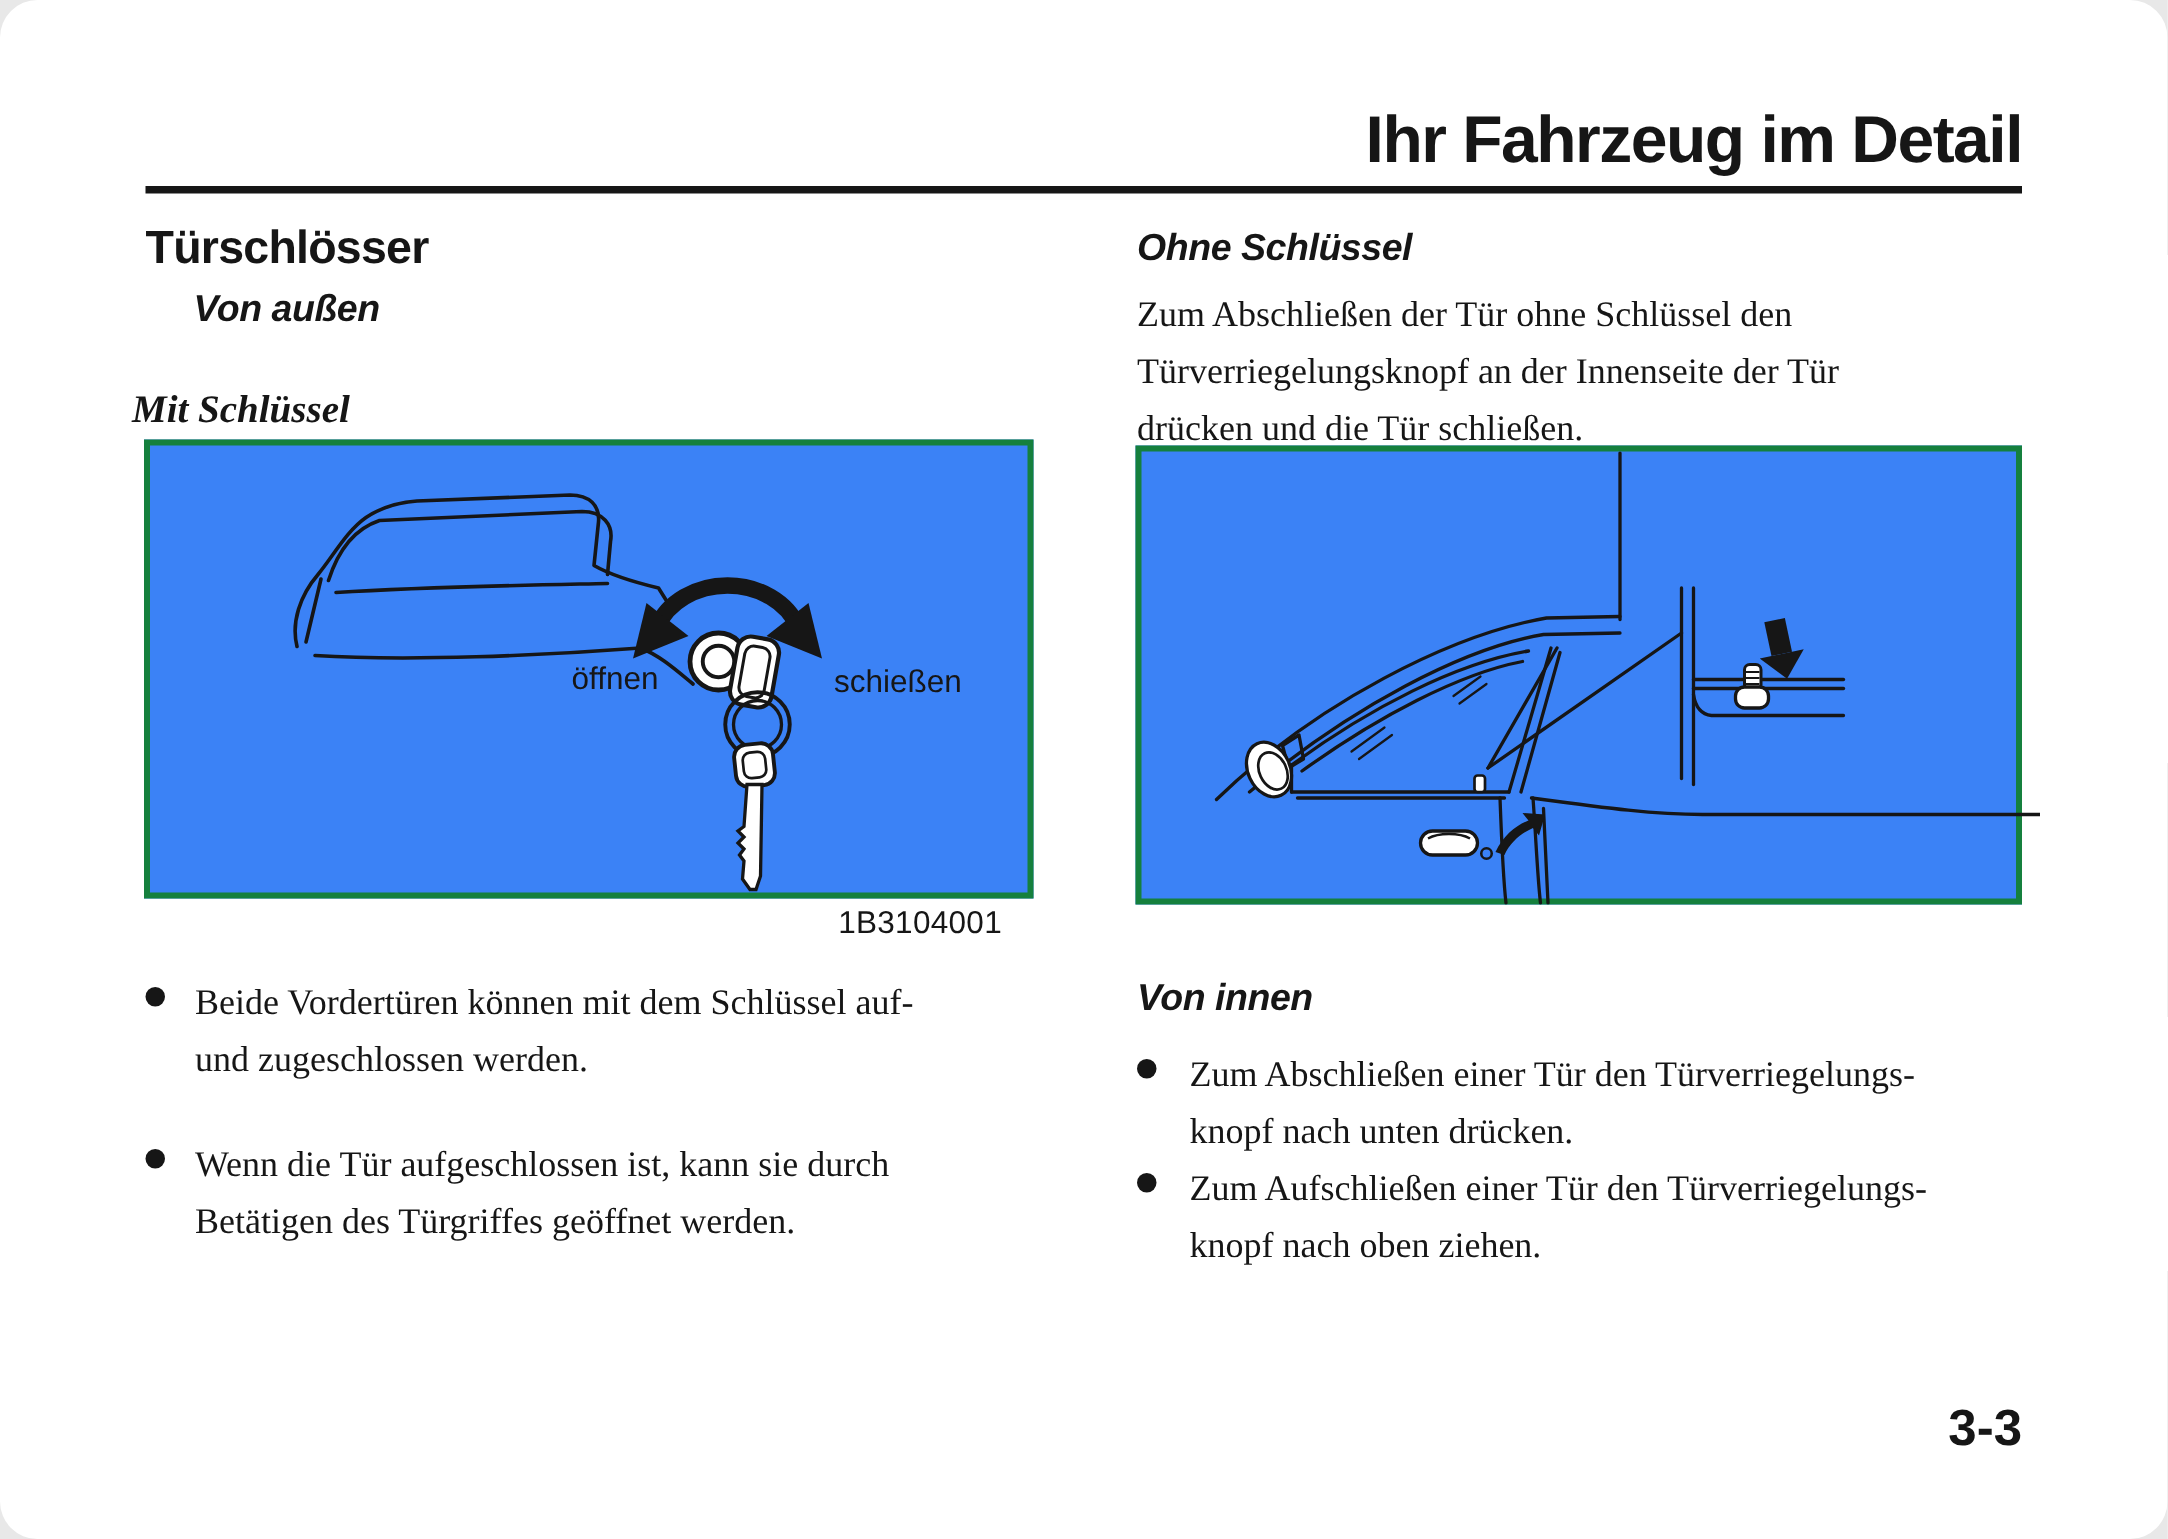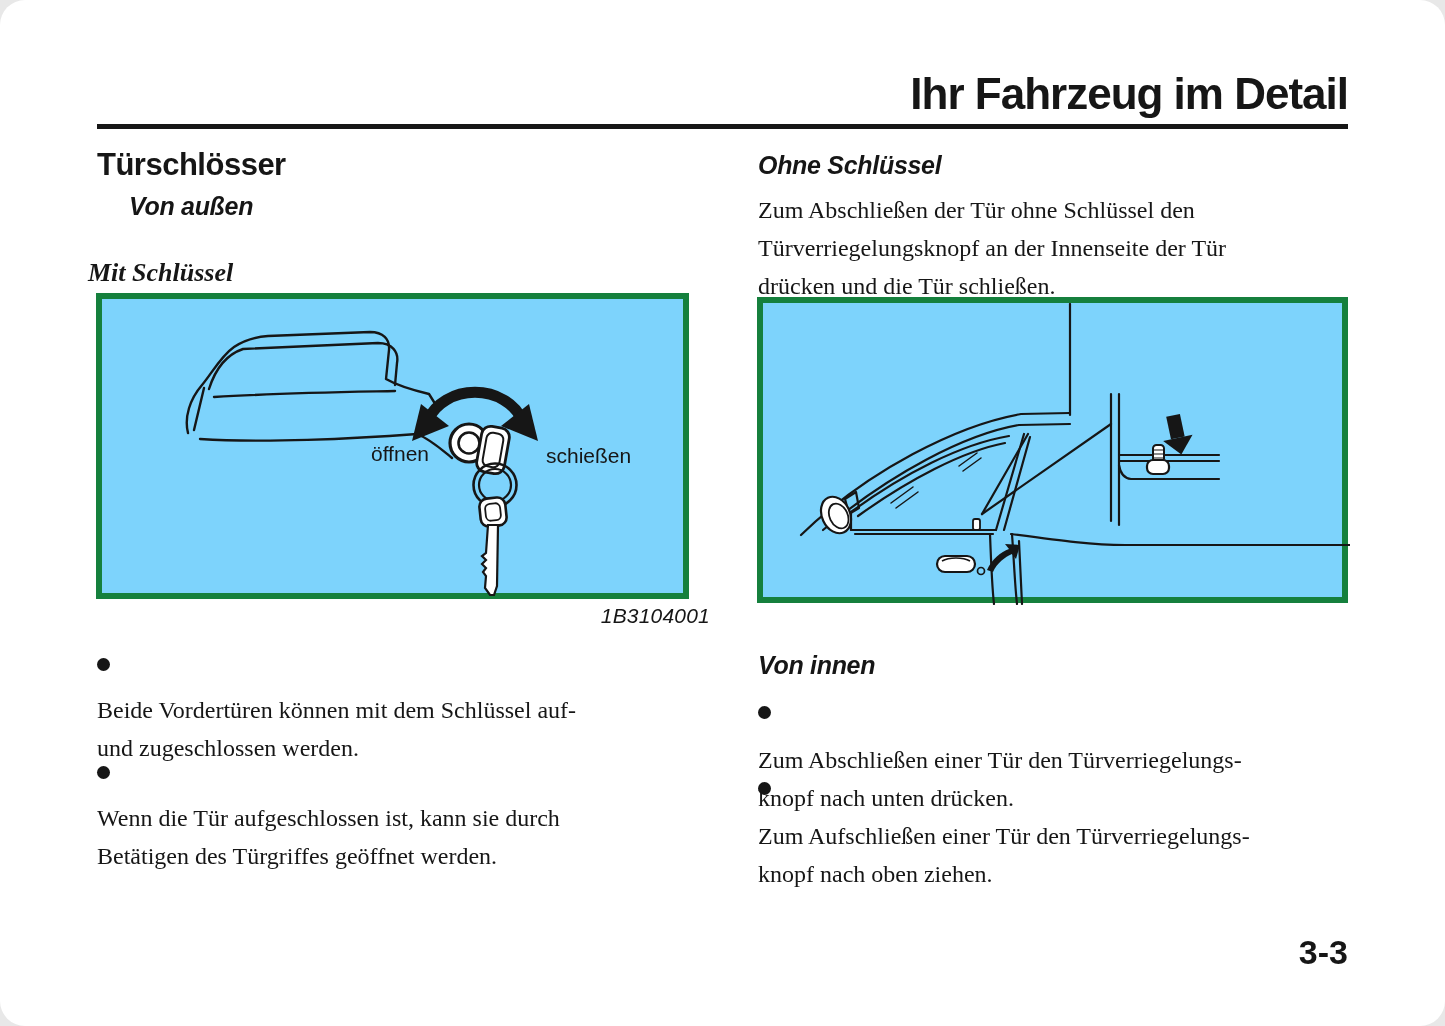--- a/index.html
+++ b/index.html
@@ -12,23 +12,23 @@
   .pre{white-space:pre-line;}
   .header-title{
     top:70px;left:97px;width:1251px;text-align:right;
     font-size:44px;font-weight:bold;letter-spacing:-1px;line-height:1.1;
   }
   .header-rule{top:124px;left:97px;width:1251px;height:5px;background:#161616;}
   .h-main{top:147px;left:97px;font-size:31px;font-weight:bold;letter-spacing:-0.5px;}
   .h-sub{font-size:25px;font-weight:bold;font-style:italic;letter-spacing:-0.3px;}
   .h-serif-sub{font-size:26px;font-weight:bold;font-style:italic;font-family:"Liberation Serif",serif;}
   .body-text{font-size:24px;line-height:38px;}
-  .figure-frame{border:6px solid #15803d;background:#7dd3fc;box-sizing:border-box;}
+  .figure-frame{border:4px solid #15803d;background:#3b82f6;box-sizing:border-box;padding-left:12px;}
   .fig-code{font-size:21px;text-align:right;letter-spacing:0.2px;}
-  .bullet-row{display:flex;flex-direction:column;}
+  .bullet-row{display:flex;}
   .bullet-dot{
     width:13px;height:13px;border-radius:50%;background:#161616;
     flex:0 0 13px;margin-top:8px;
   }
   .bullet-sp-l{flex:0 0 20px;}
   .bullet-sp-r{flex:0 0 22px;}
   .page-num{top:933px;left:1048px;width:300px;text-align:right;font-size:34px;font-weight:bold;}
   svg text{font-family:"Liberation Sans",sans-serif;fill:#161616;}
 </style>
 </head>
@@ -77,21 +77,21 @@
         <rect x="-13" y="-14" width="26" height="28" rx="8" fill="#ffffff" stroke="#161616" stroke-width="2.6"></rect>
         <rect x="-7.5" y="-8.5" width="15" height="17" rx="5" fill="none" stroke="#161616" stroke-width="1.8"></rect>
       </g>
 
       <path d="M 386,226 L 384,254 L 380,257 L 384,261 L 380,265 L 384,269 L 381,273 L 384,277 L 383,289 L 388,296 L 392,296 L 395,287 L 396,226 Z" fill="#ffffff" stroke="#161616" stroke-width="2.2"></path>
 
       <text x="327" y="162" text-anchor="end" font-size="21">öffnen</text>
       <text x="444" y="164" text-anchor="start" font-size="21">schießen</text>
     </svg>
   </div>
-  <div class="abs sans fig-code" style="top:604px;left:410px;width:300px;font-style:italic;">1B3104001</div>
+  <div class="abs sans fig-code" style="top:604px;left:368px;width:300px;">1B3104001</div>
 
   <div class="abs bullet-row" style="top:650px;left:97px;width:600px;">
     <span class="bullet-dot"></span>
     <span class="bullet-sp-l"></span>
     <div class="body-text pre">Beide Vordertüren können mit dem Schlüssel auf-
 und zugeschlossen werden.</div>
   </div>
   <div class="abs bullet-row" style="top:727px;left:97px;width:600px;margin-top:31px;">
     <span class="bullet-dot"></span>
     <span class="bullet-sp-l"></span>

